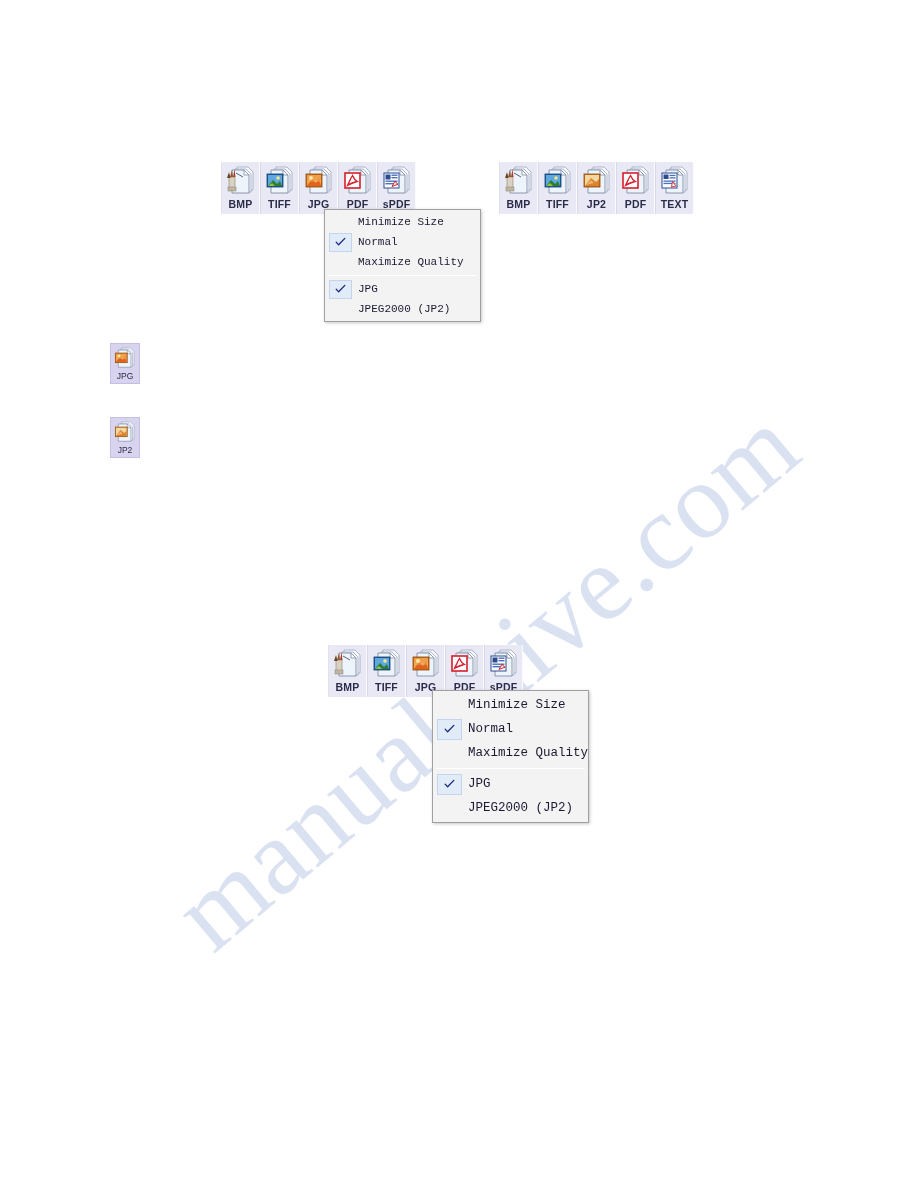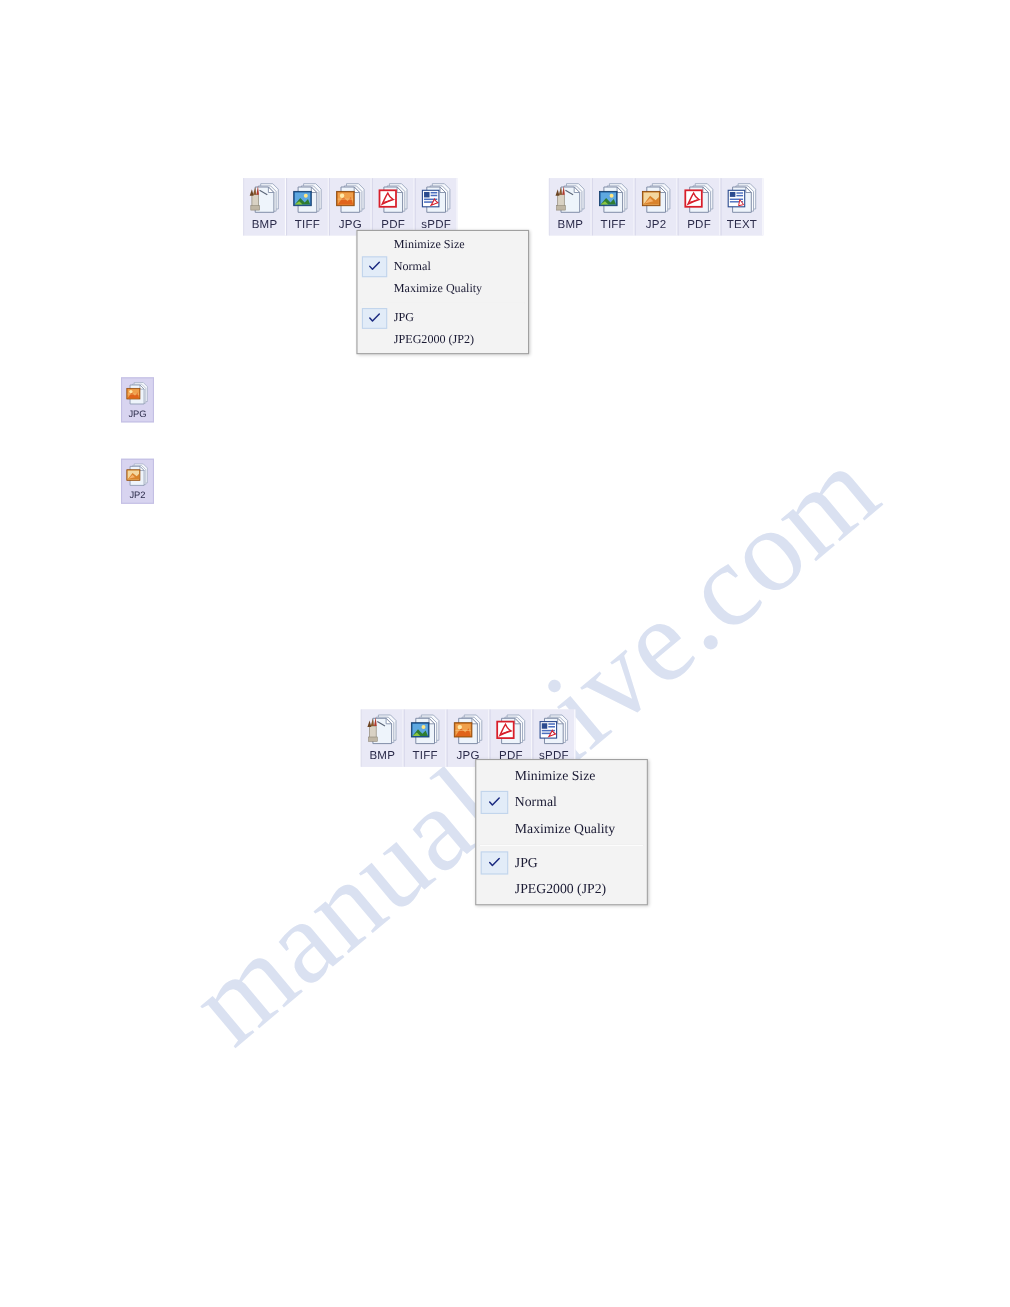--- a/index.html
+++ b/index.html
@@ -44,20 +44,21 @@
     width: 39px;
     height: 52px;
     background: #e9e9f6;
     border-right: 1px solid #fbfbfe;
     border-left: 1px solid #d8d8ea;
     display: flex;
     flex-direction: column;
     align-items: center;
     justify-content: flex-start;
     padding-top: 3px;
+    font-weight: bold;
   }
   .fmt-btn:first-child { border-left: 1px solid #e0e0ef; }
   .fmt-ico { width: 32px; height: 30px; position: relative; }
   .fmt-label {
     font-size: 10.5px;
     color: #2b2b4a;
     font-family: "Liberation Sans", sans-serif;
     margin-top: 3px;
     letter-spacing: .2px;
   }
@@ -91,21 +92,21 @@
     z-index: 10;
     padding: 2px 0;
   }
   .ctx-item {
     display: flex;
     align-items: center;
     height: 21px;
     padding: 0 14px 0 0;
     font-size: 11.5px;
     color: #1a1a33;
-    font-family: Liberation Serif, serif;
+    font-family: Liberation Mono, monospace;
     white-space: nowrap;
   }
   .ctx-check {
     width: 23px;
     height: 19px;
     margin-left: 4px;
     margin-right: 6px;
     flex: 0 0 auto;
     display: flex;
     align-items: center;

